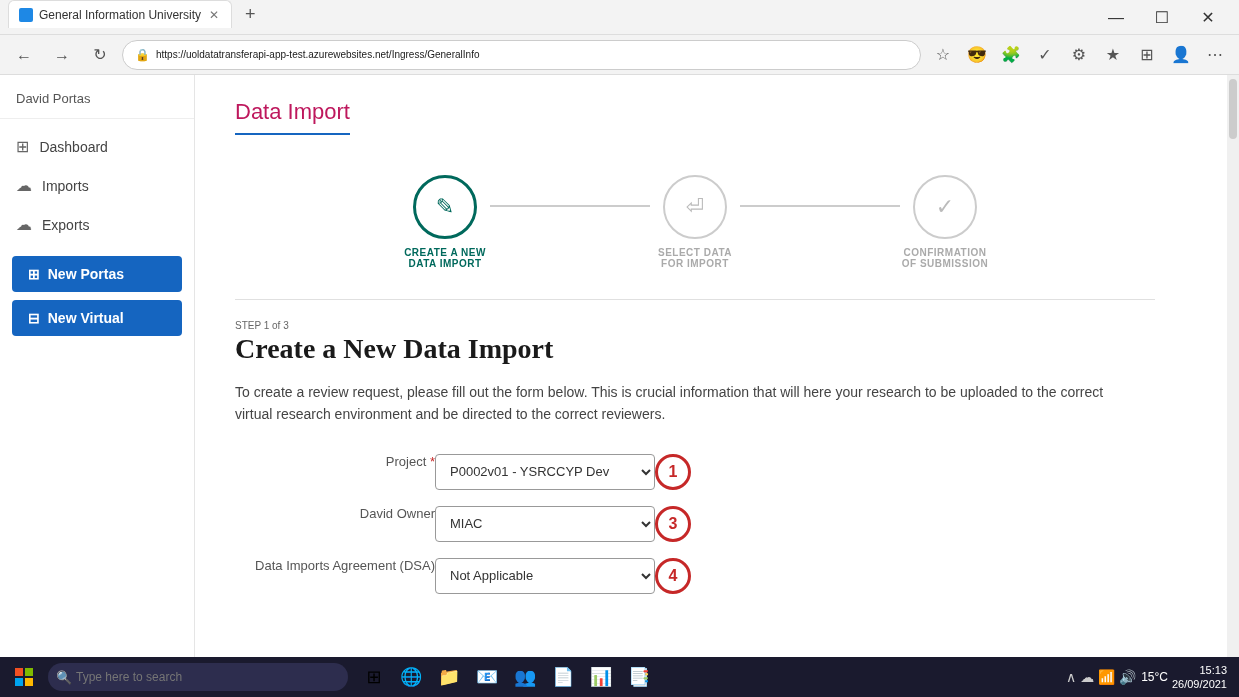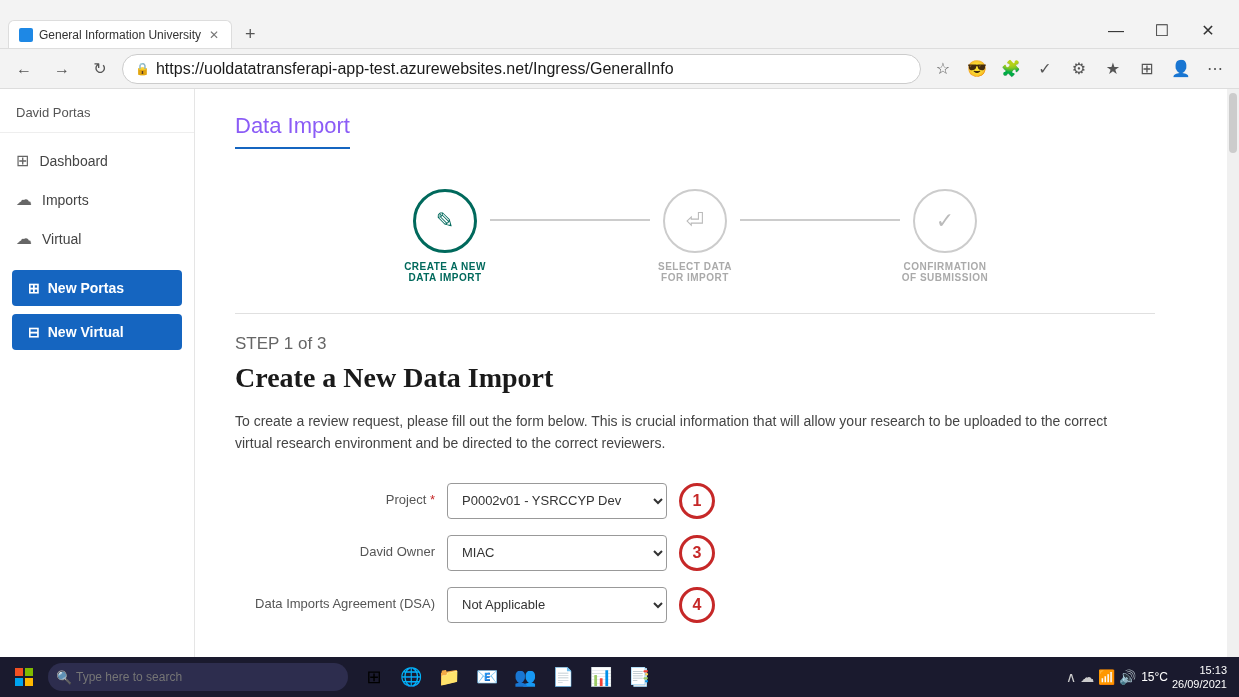--- a/index.html
+++ b/index.html
@@ -1,23 +1,23 @@
 <!DOCTYPE html>
 <html><head>
   <meta charset="utf-8">
   <style>
     * { margin: 0; padding: 0; box-sizing: border-box; }
     body { font-family: 'Segoe UI', Arial, sans-serif; background: #fff; width: 1239px; height: 697px; overflow: hidden; display: flex; flex-direction: column; }
 
     
     .browser-titlebar {
       background: #f3f3f3;
-      height: 49px;
-      display: flex;
-      align-items: flex-end;
+      height: 35px;
+      display: flex;
+      align-items: flex-start;
       border-bottom: 1px solid #ddd;
       padding: 0 8px;
       gap: 0;
     }
     .tab-bar { display: flex; align-items: flex-end; flex: 1; }
     .tab-active {
       background: #fff;
       border: 1px solid #ddd;
       border-bottom: none;
       border-radius: 6px 6px 0 0;
@@ -54,21 +54,21 @@
       border-radius: 18px;
       height: 30px;
       display: flex;
       align-items: center;
       padding: 0 12px;
       gap: 6px;
       font-size: 12px;
       color: #333;
     }
     .lock-icon { color: #555; font-size: 12px; }
-    .address-text { flex: 1; font-size: 16px; color: #1a1a1a; }
+    .address-text { flex: 1; font-size: 10px; color: #1a1a1a; }
     .toolbar-icons { display: flex; gap: 2px; }
     .tb-icon { width: 32px; height: 32px; background: none; border: none; cursor: pointer; border-radius: 50%; display: flex; align-items: center; justify-content: center; font-size: 16px; color: #555; }
 
     
     .app-body { display: flex; flex: 1; overflow: hidden; }
 
     
     .sidebar {
       width: 195px;
       background: #fff;
@@ -122,21 +122,21 @@
     }
 
     .content-inner {
       padding: 24px 40px;
       max-width: 1000px;
     }
 
     .page-title {
       font-size: 22px;
       font-weight: 400;
-      color: #8b5cf6;
+      color: #be185d;
       margin-bottom: 20px;
       padding-bottom: 8px;
       border-bottom: 2px solid #1565c0;
       display: inline-block;
     }
 
     
     .stepper {
       display: flex;
       align-items: center;
@@ -179,35 +179,33 @@
     .step-line {
       flex: 1;
       height: 2px;
       background: #ccc;
       margin-bottom: 32px;
       max-width: 160px;
     }
 
     .divider { border: none; border-top: 1px solid #e0e0e0; margin: 0 0 20px 0; }
 
-    .step-indicator { font-size: 17px; color: #666; margin-bottom: 8px; }
+    .step-indicator { font-size: 10px; color: #666; margin-bottom: 2px; }
     .form-title { font-size: 28px; font-weight: 700; color: #1a1a1a; margin-bottom: 16px; font-family: Georgia, serif; }
     .form-description { font-size: 14px; color: #444; line-height: 1.6; margin-bottom: 28px; max-width: 900px; }
 
     
     .form-grid {
       display: flex;
       flex-direction: column;
       gap: 16px;
       max-width: 700px;
     }
     .form-row {
       display: flex;
-      align-items: center;
-      gap: 12px;
     }
     .field-label {
       text-align: right;
       font-size: 13px;
       color: #555;
       width: 200px;
       flex-shrink: 0;
       line-height: 1.3;
     }
     .required-star { color: #c62828; }
@@ -350,21 +348,21 @@
     <div class="sidebar-item">
       <span class="sidebar-icon">⊞</span>
       <span>Dashboard</span>
     </div>
     <div class="sidebar-item">
       <span class="sidebar-icon">☁</span>
       <span>Imports</span>
     </div>
     <div class="sidebar-item">
       <span class="sidebar-icon">☁</span>
-      <span>Virtual</span>
+      <span>Exports</span>
     </div>
     <div class="sidebar-buttons">
       <button class="btn-import">
         <span>⊞</span>
         <span>New Portas</span>
       </button>
       <button class="btn-export">
         <span>⊟</span>
         <span>New Virtual</span>
       </button>
@@ -390,21 +388,21 @@
         <div class="step">
           <div class="step-circle inactive">✓</div>
           <div class="step-label inactive">CONFIRMATION OF SUBMISSION</div>
         </div>
       </div>
 
       <hr class="divider">
 
       <div class="step-indicator">STEP 1 of 3</div>
       <div class="form-title">Create a New Data Import</div>
-      <div class="form-description">To create a review request, please fill out the form below. This is crucial information that will allow your research to be uploaded to the correct virtual research environment and be directed to the correct reviewers.</div>
+      <div class="form-description">To create a review request, please fill out the form below. This is crucial information that will here your research to be uploaded to the correct virtual research environment and be directed to the correct reviewers.</div>
 
       
       <div class="form-grid">
 
         <div class="form-row">
           <div class="field-label">
             <span>Project</span>
             <span class="required-star"> *</span>
           </div>
           <select class="field-select">

